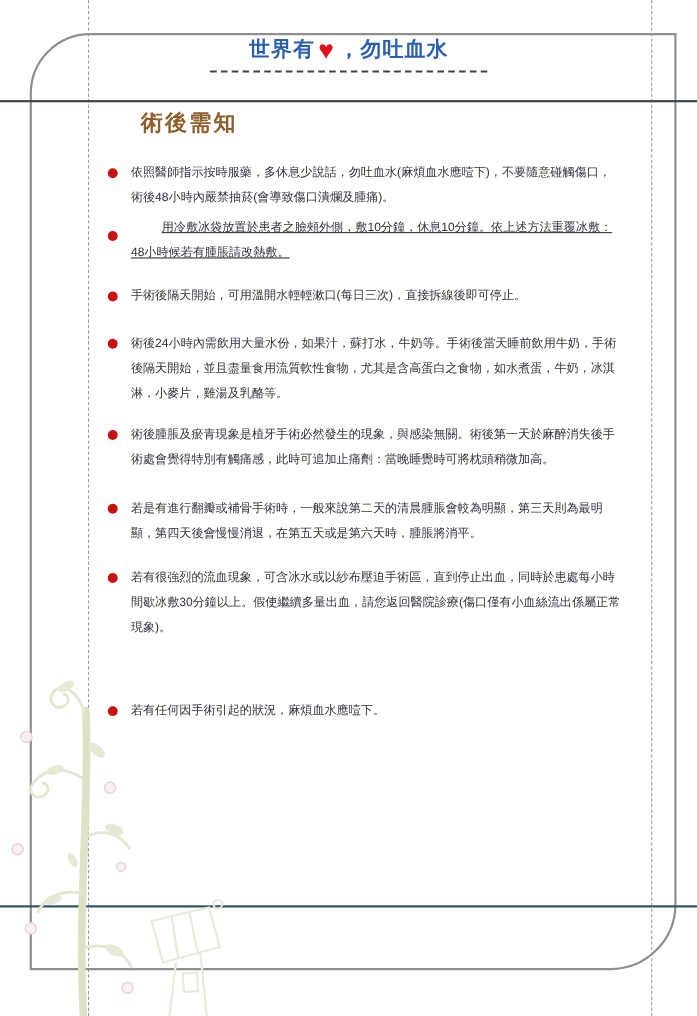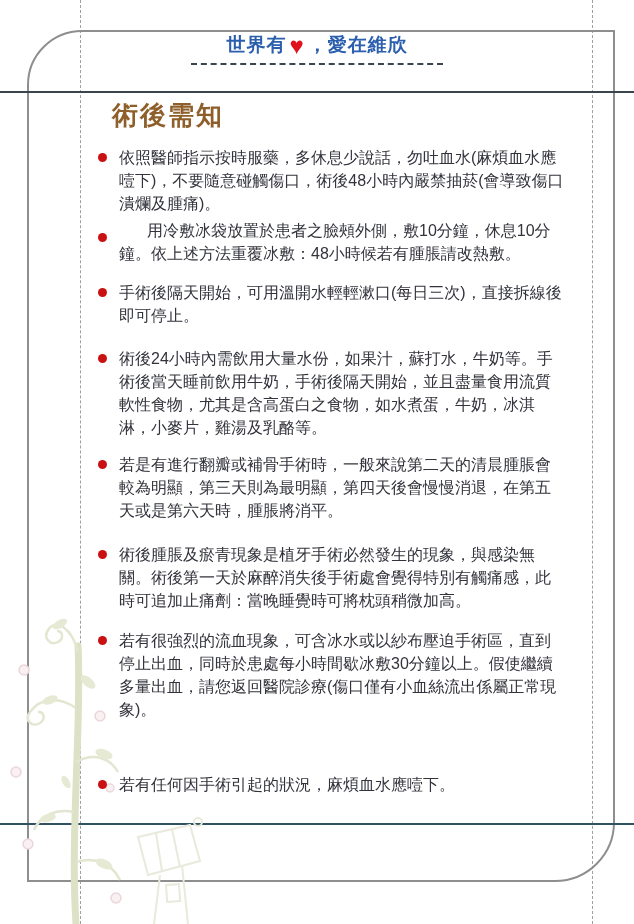--- a/index.html
+++ b/index.html
@@ -19,30 +19,30 @@
   
   .header-rule{position:absolute;left:0;right:0;top:91px;border-top:2px solid #3a4550;}
   .footer-rule{position:absolute;left:0;right:0;top:823px;border-top:2px solid #2f5260;}
   
   .header{position:absolute;left:0;right:0;top:32px;text-align:center;}
   .slogan{color:#2b5fae;font-weight:bold;font-size:19px;letter-spacing:1px;}
   .heart{color:#e0101c;font-size:24px;vertical-align:-3px;margin:0 3px;font-weight:normal;}
   .slogan-divider{width:252px;margin:3px auto 3px auto;border-bottom:2px dashed #3a4550;height:0;}
   .subtitle{color:#23262f;font-size:17px;letter-spacing:1px;}
   
-  .doc-title{position:absolute;left:112px;top:98px;color:#8f5f2b;font-size:26px;font-weight:600;letter-spacing:2px;}
+  .doc-title{position:absolute;left:128px;top:98px;color:#8f5f2b;font-size:20px;font-weight:600;letter-spacing:2px;}
   
   .instructions{
     position:absolute;left:98px;top:146px;width:468px;margin:0;padding:0;list-style:none;
-    font-size:16px;line-height:23px;color:#32333b;
+    font-size:11px;line-height:23px;color:#32333b;
   }
   .instructions li{position:relative;padding-left:21px;}
   .dot{position:absolute;left:0;top:7px;width:9px;height:9px;border-radius:50%;background:#c91111;}
   .instructions li:nth-child(2){margin-top:4px;}
-  .instructions li:nth-child(2) .txt{display:block;text-indent:28px;}
+  .instructions li:nth-child(2) .txt{display:block;text-indent:28px;text-decoration:underline;}
   .instructions li:nth-child(2) .dot{top:14px;}
   .instructions li:nth-child(3){margin-top:16px;}
   .instructions li:nth-child(4){margin-top:20px;}
   .instructions li:nth-child(5){margin-top:14px;}
   .instructions li:nth-child(6){margin-top:21px;}
   .instructions li:nth-child(7){margin-top:17px;}
   .instructions li:nth-child(8){margin-top:52px;}
   
   .tree-deco{position:absolute;left:0px;top:612px;width:132px;height:312px;pointer-events:none;}
   .lamp-deco{position:absolute;left:108px;top:795px;width:112px;height:129px;pointer-events:none;}
@@ -82,31 +82,31 @@
 
 <svg class="lamp-deco" viewBox="0 0 112 129" fill="none">
   <path d="M30,42 L82,30 L92,66 L40,80 Z" stroke="#e9e9dc" stroke-width="2"></path>
   <path d="M48,38 L54,76 M64,34 L72,72" stroke="#e9e9dc" stroke-width="2"></path>
   <circle cx="90" cy="27" r="4" stroke="#e9e9dc" stroke-width="2"></circle>
   <path d="M52,80 L46,129 M74,70 L80,129" stroke="#e9e9dc" stroke-width="2"></path>
   <rect x="58" y="90" width="13" height="17" stroke="#e9e9dc" stroke-width="2" transform="rotate(-4 58 90)"></rect>
 </svg>
 
 <div class="header">
-  <div class="slogan"><span>世界有</span><span class="heart">♥</span><span>，愛在維欣</span></div>
+  <div class="slogan"><span>世界有</span><span class="heart">♥</span><span>，勿吐血水</span></div>
   <div class="slogan-divider"></div>
 </div>
 
 <div class="doc-title">術後需知</div>
 
 <ul class="instructions">
   <li><span class="dot"></span><span class="txt">依照醫師指示按時服藥，多休息少說話，勿吐血水(麻煩血水應噎下)，不要隨意碰觸傷口，術後48小時內嚴禁抽菸(會導致傷口潰爛及腫痛)。</span></li>
   <li>
       <span class="dot"></span>
       <span class="txt">用冷敷冰袋放置於患者之臉頰外側，敷10分鐘，休息10分鐘。依上述方法重覆冰敷：48小時候若有腫脹請改熱敷。</span>
     </li>
   <li><span class="dot"></span><span class="txt">手術後隔天開始，可用溫開水輕輕漱口(每日三次)，直接拆線後即可停止。</span></li>
   <li><span class="dot"></span><span class="txt">術後24小時內需飲用大量水份，如果汁，蘇打水，牛奶等。手術後當天睡前飲用牛奶，手術後隔天開始，並且盡量食用流質軟性食物，尤其是含高蛋白之食物，如水煮蛋，牛奶，冰淇淋，小麥片，雞湯及乳酪等。</span></li>
+  <li><span class="dot"></span><span class="txt">術後腫脹及瘀青現象是植牙手術必然發生的現象，與感染無關。術後第一天於麻醉消失後手術處會覺得特別有觸痛感，此時可追加止痛劑：當晚睡覺時可將枕頭稍微加高。</span></li>
   <li><span class="dot"></span><span class="txt">若是有進行翻瓣或補骨手術時，一般來說第二天的清晨腫脹會較為明顯，第三天則為最明顯，第四天後會慢慢消退，在第五天或是第六天時，腫脹將消平。</span></li>
-  <li><span class="dot"></span><span class="txt">術後腫脹及瘀青現象是植牙手術必然發生的現象，與感染無關。術後第一天於麻醉消失後手術處會覺得特別有觸痛感，此時可追加止痛劑：當晚睡覺時可將枕頭稍微加高。</span></li>
   <li><span class="dot"></span><span class="txt">若有很強烈的流血現象，可含冰水或以紗布壓迫手術區，直到停止出血，同時於患處每小時間歇冰敷30分鐘以上。假使繼續多量出血，請您返回醫院診療(傷口僅有小血絲流出係屬正常現象)。</span></li>
   <li><span class="dot"></span><span class="txt">若有任何因手術引起的狀況，麻煩血水應噎下。</span></li>
 </ul>
 
 </body></html>

